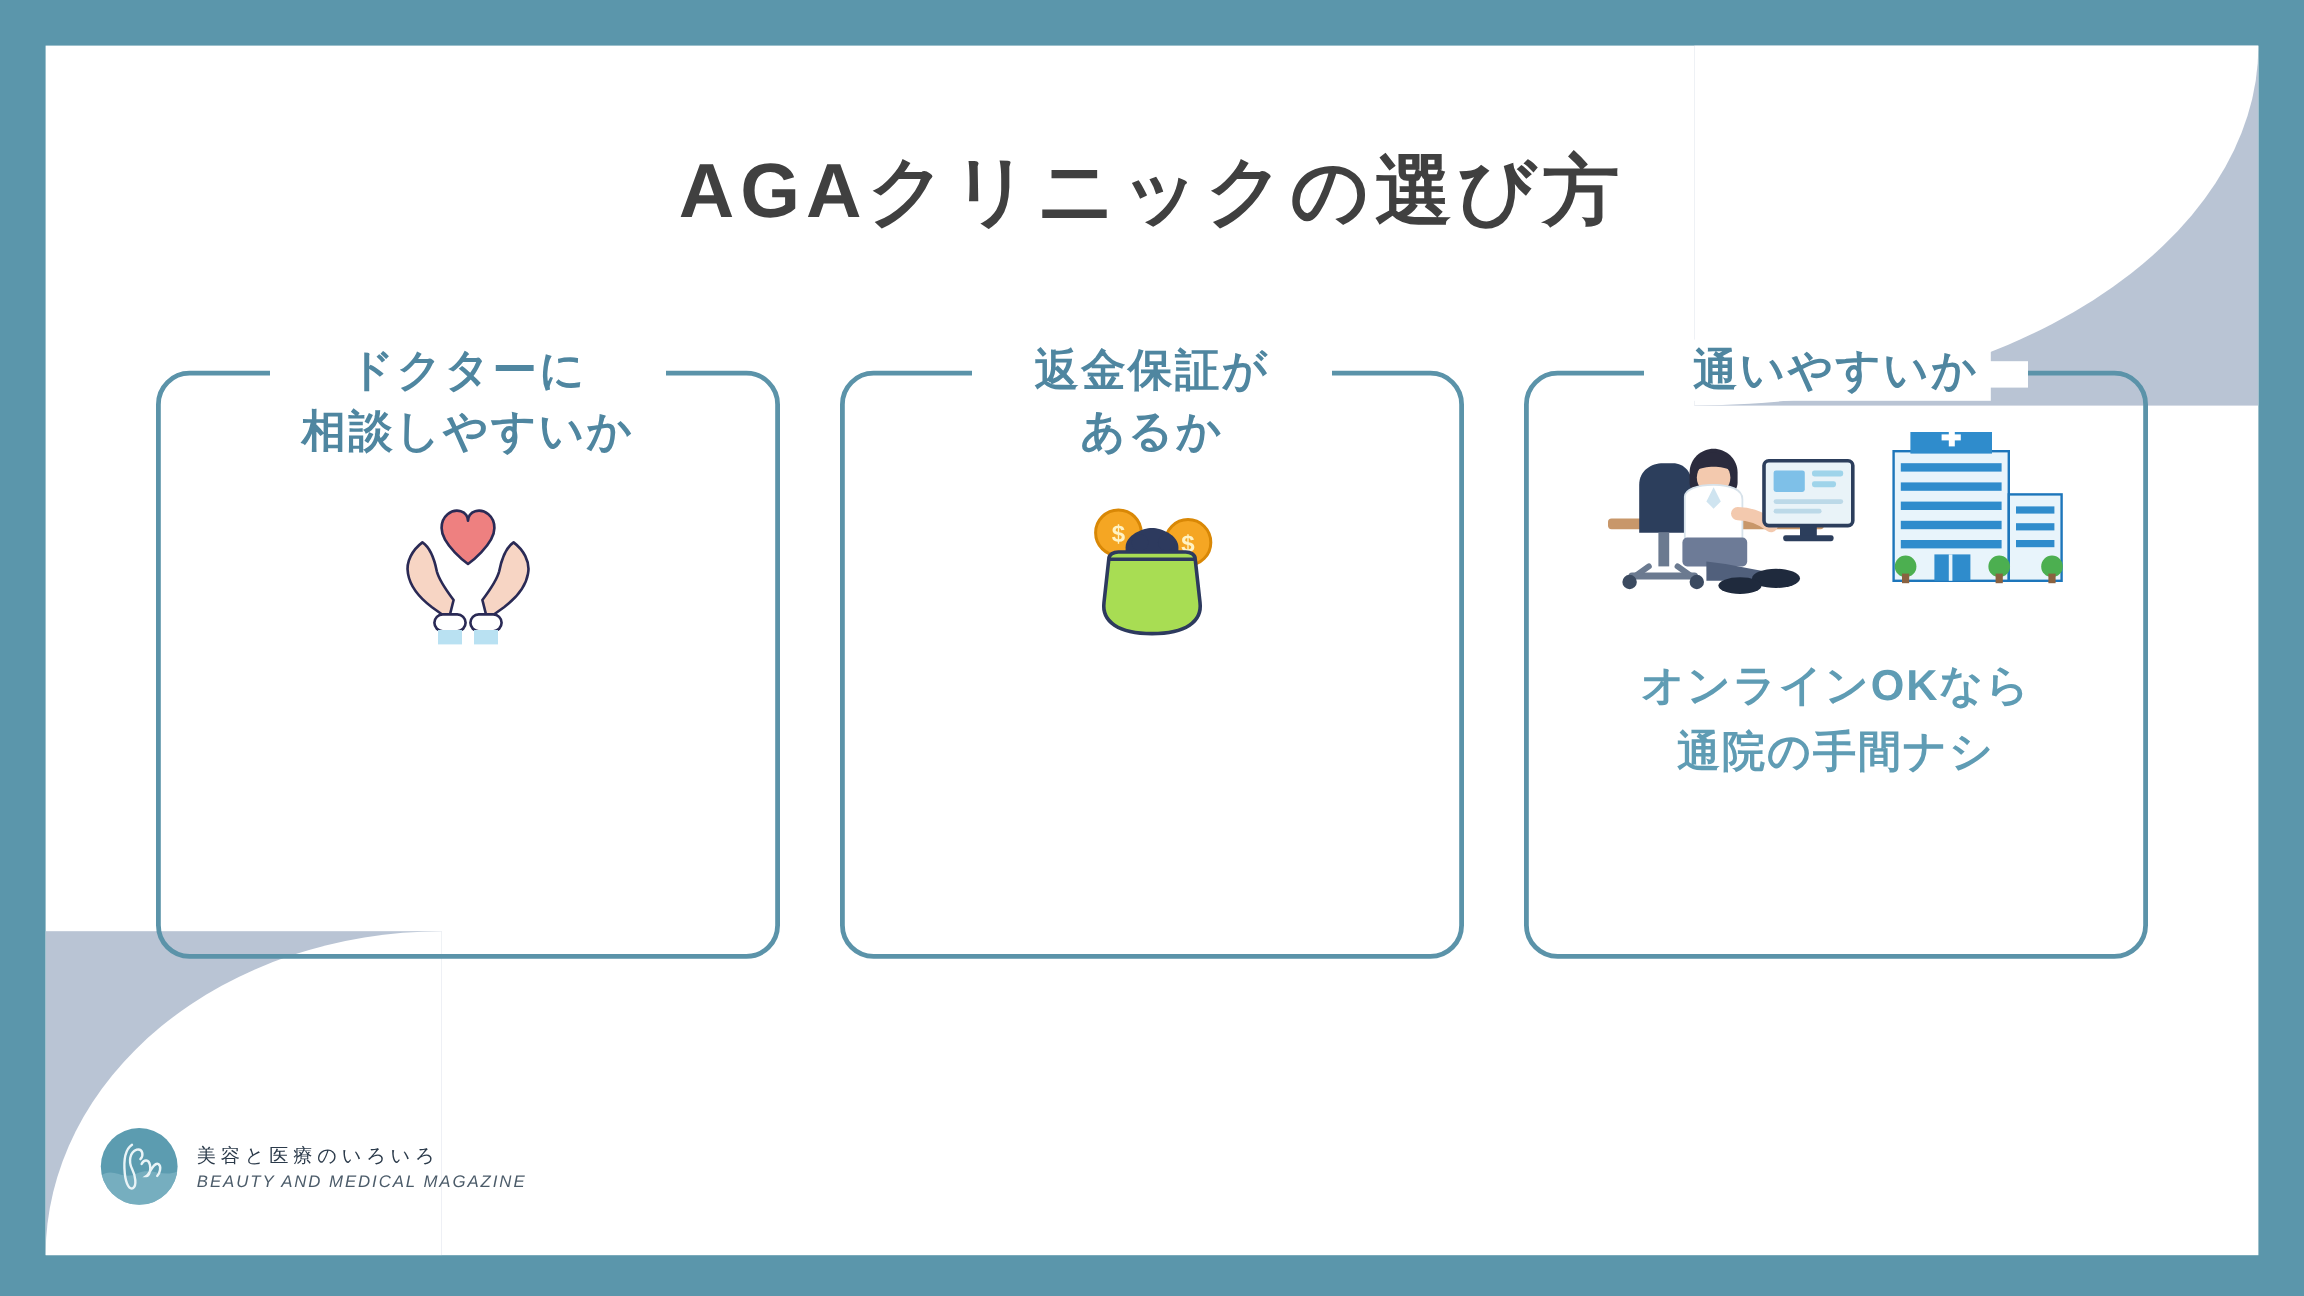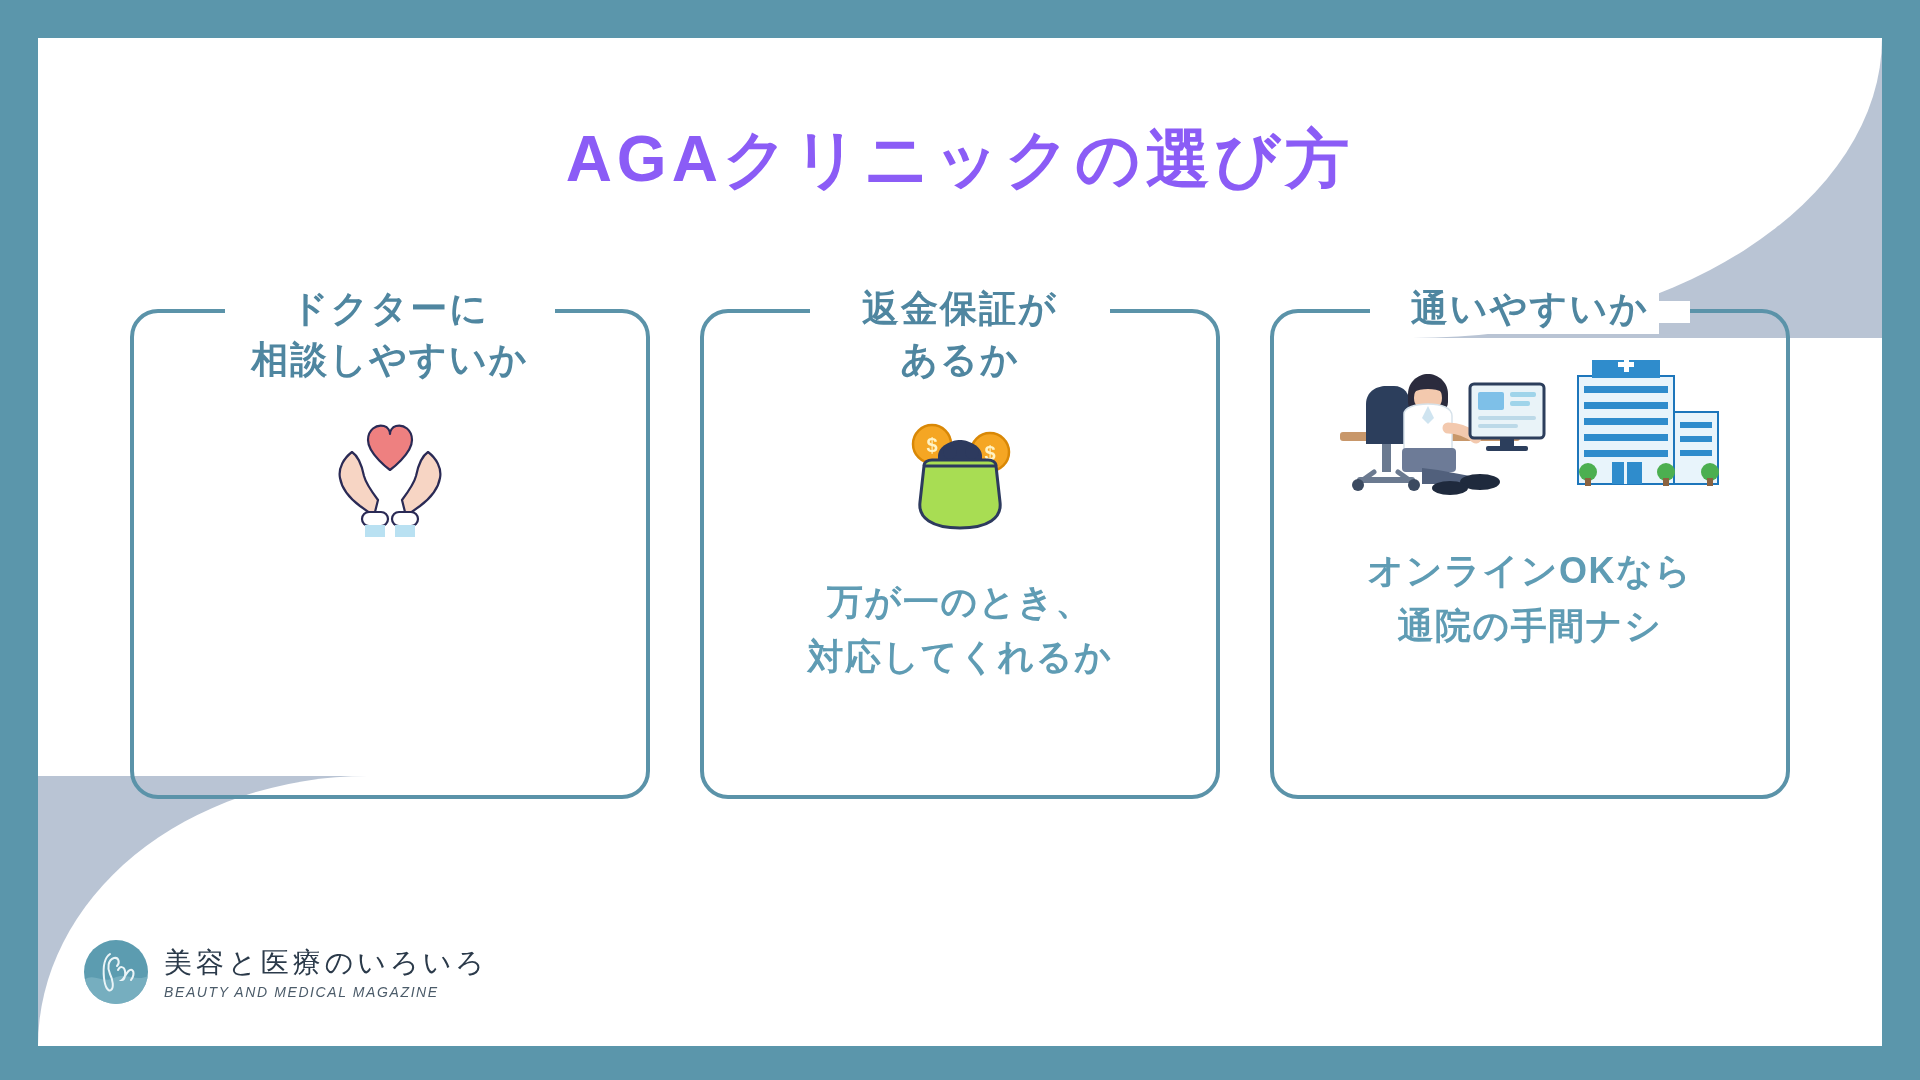--- a/index.html
+++ b/index.html
@@ -57,21 +57,21 @@
   }
 
   .title {
     position: relative;
     z-index: 3;
     text-align: center;
     margin-top: 78px;
     font-size: 64px;
     font-weight: 700;
     letter-spacing: 5px;
-    color: #8b5cf6;
+    color: #404040;
     white-space: nowrap;
   }
 
   .cards {
     position: relative;
     z-index: 3;
     display: flex;
     justify-content: center;
     gap: 50px;
     margin-top: 106px;
@@ -152,21 +152,21 @@
   .logo-mark {
     width: 64px; height: 64px;
     border-radius: 50%;
     background: #5c9cb0;
     position: relative;
     overflow: hidden;
     flex: 0 0 auto;
   }
   .logo-text { display: flex; flex-direction: column; gap: 2px; }
   .logo-jp {
-    font-size: 28px;
+    font-size: 16px;
     letter-spacing: 4px;
     color: #2b3a4a;
     font-family: Liberation Serif, serif;
   }
   .logo-en {
     font-size: 14px;
     letter-spacing: 1.6px;
     color: #4b5b69;
     font-style: italic;
   }
@@ -211,22 +211,20 @@
             <text x="52" y="48" font-size="20" font-weight="bold" fill="#fff3c4" text-anchor="middle" font-family="Liberation Sans, sans-serif">$</text>
             <circle cx="110" cy="48" r="19" fill="#f5a623" stroke="#d98806" stroke-width="2.5"></circle>
             <text x="110" y="56" font-size="20" font-weight="bold" fill="#fff3c4" text-anchor="middle" font-family="Liberation Sans, sans-serif">$</text>
             <path d="M58 52 C58 42 72 36 80 36 C88 36 102 42 102 52 L102 60 L58 60 Z" fill="#2d3a5e"></path>
             <circle cx="70" cy="48" r="7" fill="#2d3a5e"></circle>
             <circle cx="92" cy="48" r="7" fill="#2d3a5e"></circle>
             <path d="M44 62 C44 58 48 56 52 56 L108 56 C112 56 116 58 116 62 L120 98 C122 114 108 124 80 124 C52 124 38 114 40 98 Z" fill="#a8dd53" stroke="#2d3a5e" stroke-width="3" stroke-linejoin="round"></path>
             <path d="M44 62 L116 62" stroke="#2d3a5e" stroke-width="3"></path>
           </svg>
         </div>
-        <div class="card-body">万が一のとき、
-対応してくれるか</div>
       </div>
 
       <div class="card card-3">
         <div class="card-notch"></div>
         <div class="card-heading">通いやすいか</div>
         <div class="card-art">
           <svg width="400" height="160" viewBox="0 0 400 160">
 
             <rect x="10" y="74" width="180" height="9" rx="3" fill="#c8976a"></rect>
 

